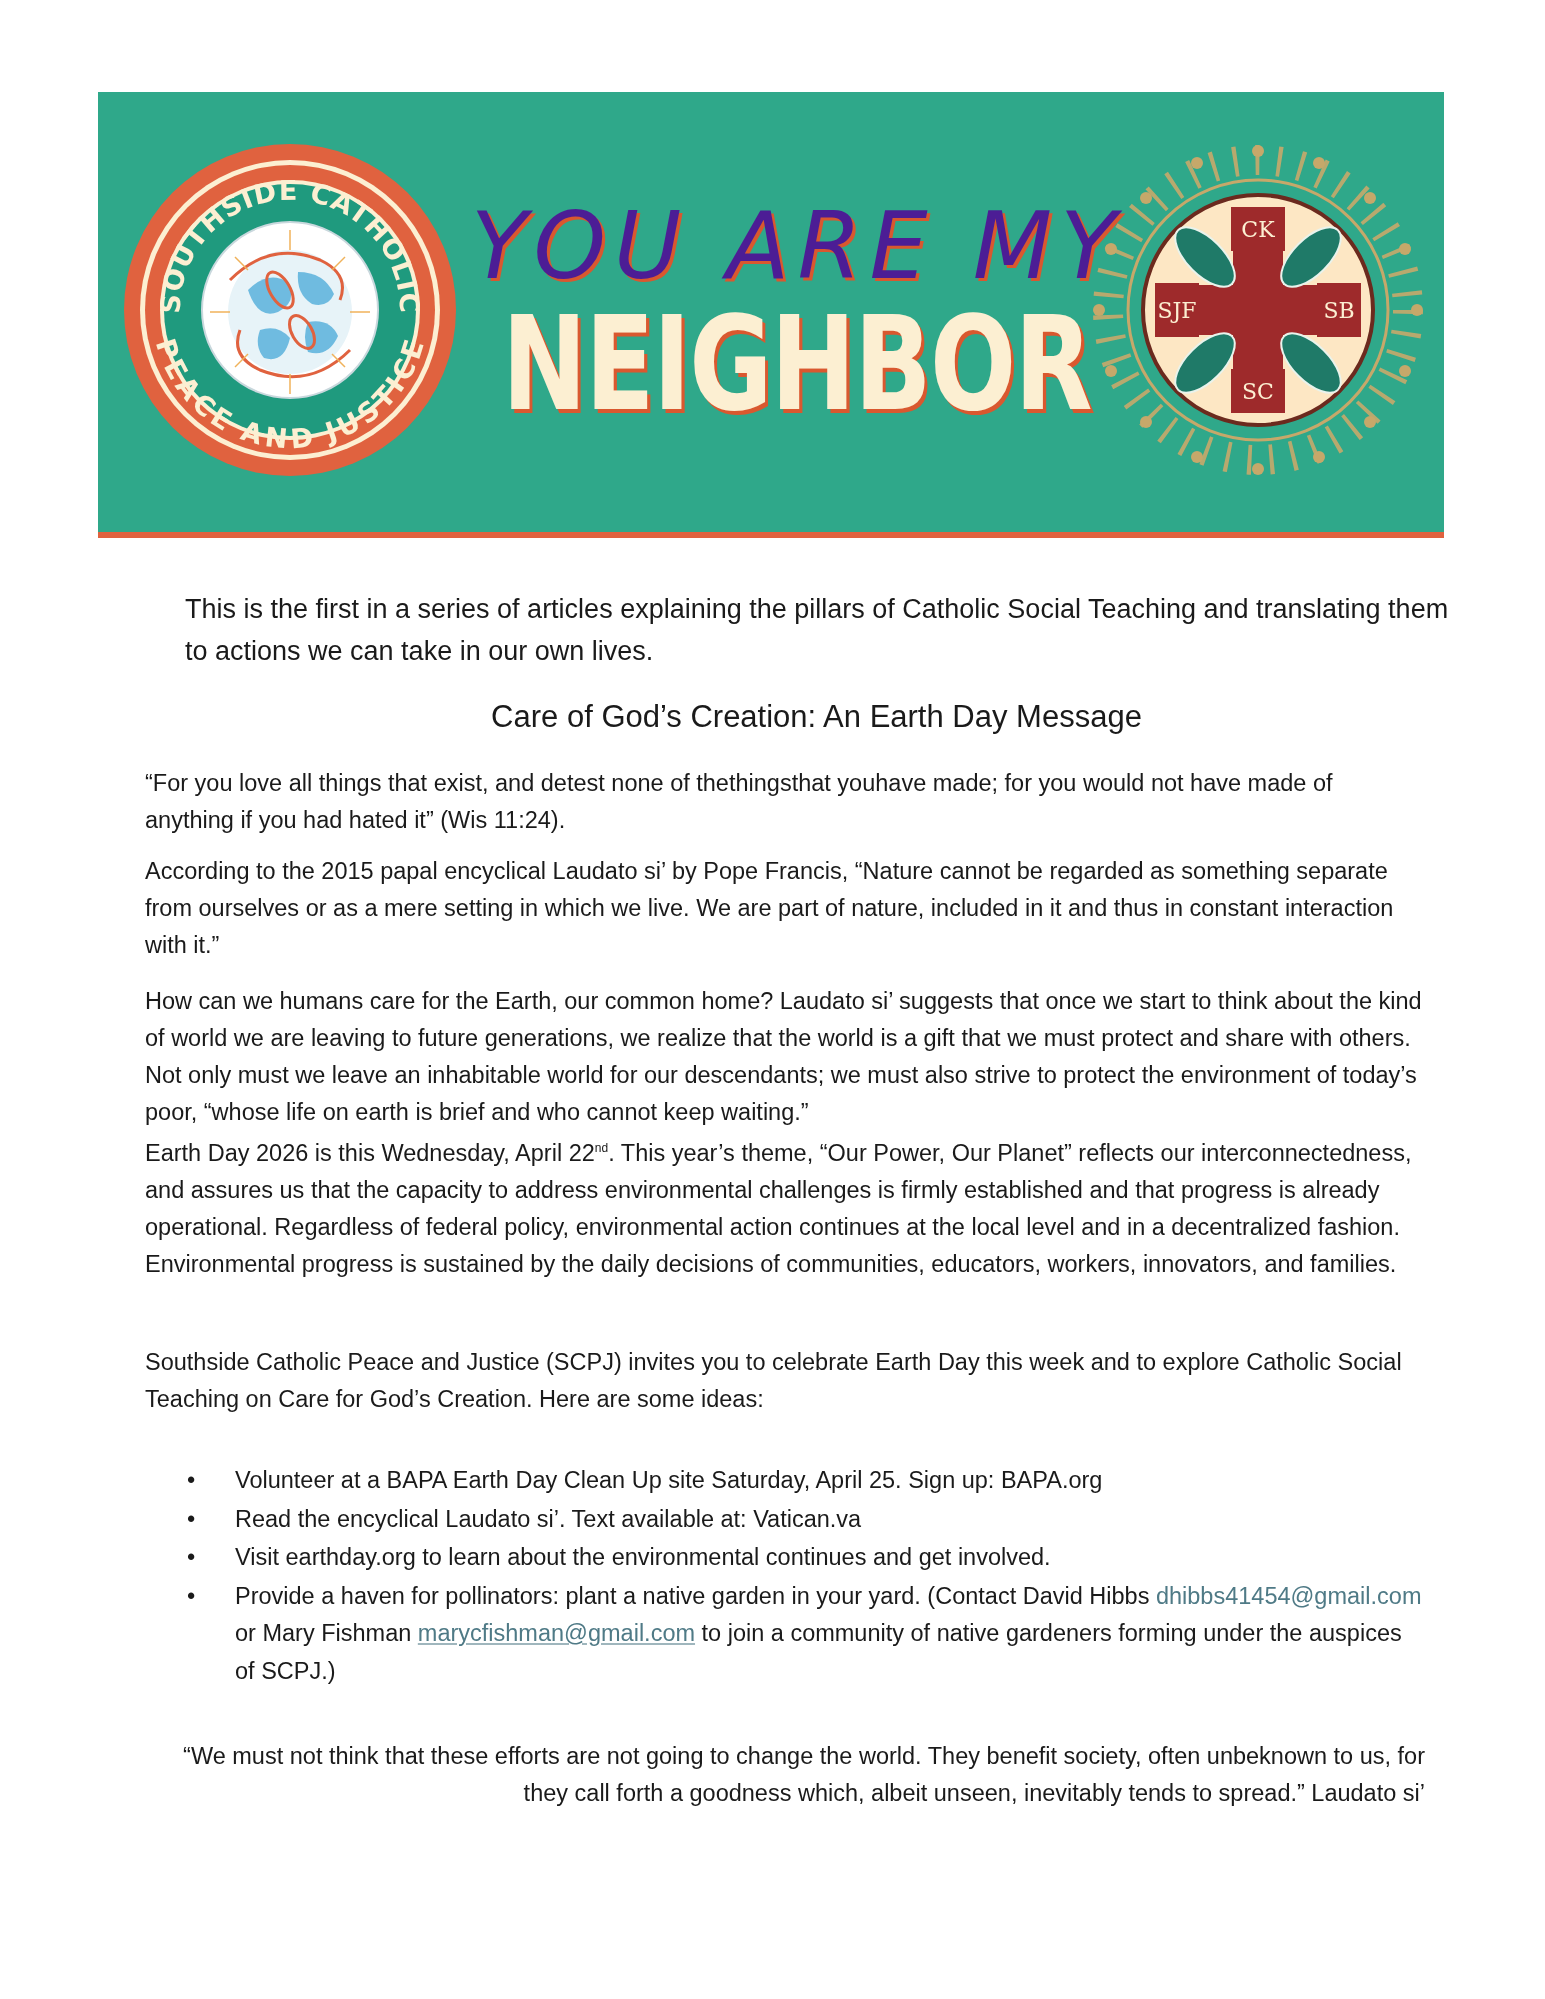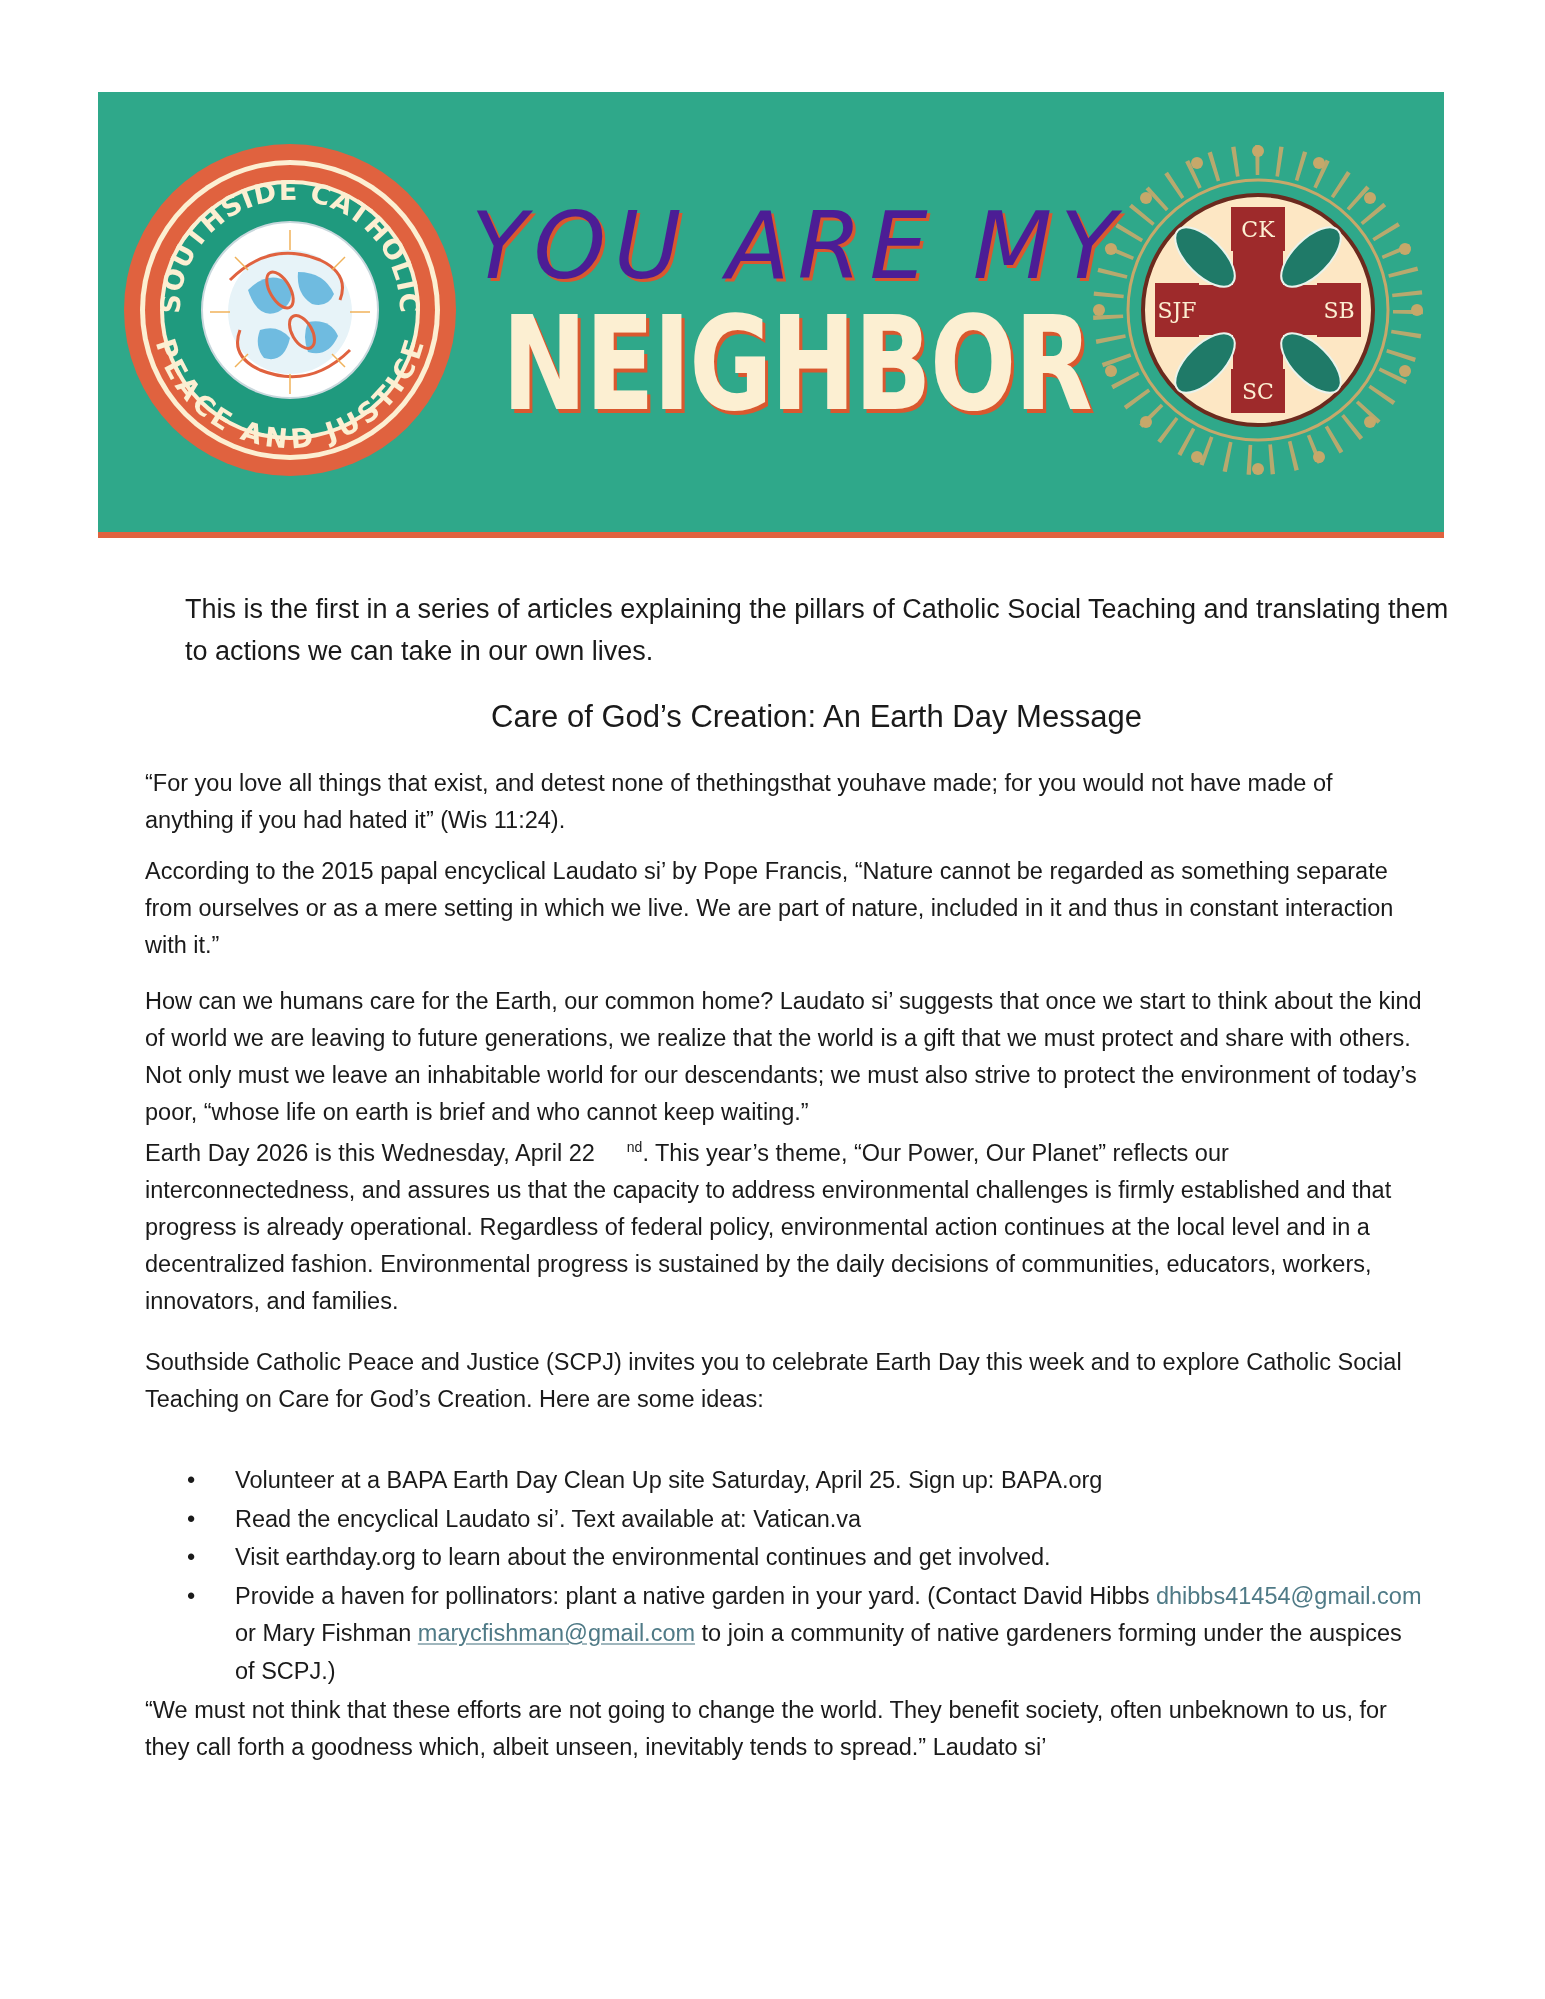--- a/index.html
+++ b/index.html
@@ -25,22 +25,22 @@
   .p1 { top: 765px; }
   .p2 { top: 853px; }
   .p3 { top: 983px; }
   .p4 { top: 1135px; }
   .p5 { top: 1344px; }
   .list { top: 1462px; margin: 0; padding: 0; list-style: none; }
   .list li { position: relative; padding-left: 90px; font-size: 23.5px; line-height: 37.5px; margin-bottom: 1px; }
   .list li .bullet { position: absolute; left: 42px; top: 0; }
   .link { color: #4f7a86; }
   .link.underlined { text-decoration: underline; text-decoration-color: #9fb6bd; }
-  .p6 { top: 1692px; }
-  sup { font-size: 14px; line-height: 0; vertical-align: super; margin-left: 32px; }
+  .p6 { top: 1738px; text-align: right; }
+  sup { font-size: 12px; line-height: 0; vertical-align: super; }
 </style>
 </head>
 <body>
 
 <div class="banner">
 
   <svg class="logo-left" width="340" height="340" viewBox="0 0 340 340">
     <defs>
       <path id="arcTop" d="M 60 170 A 110 110 0 0 1 280 170"></path>
       <path id="arcBot" d="M 52 170 A 118 118 0 0 0 288 170"></path>

